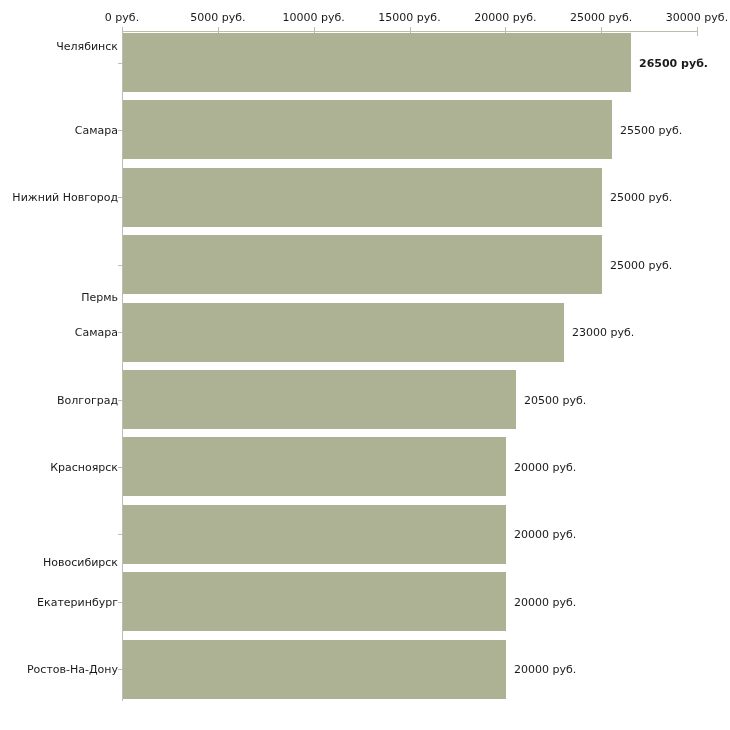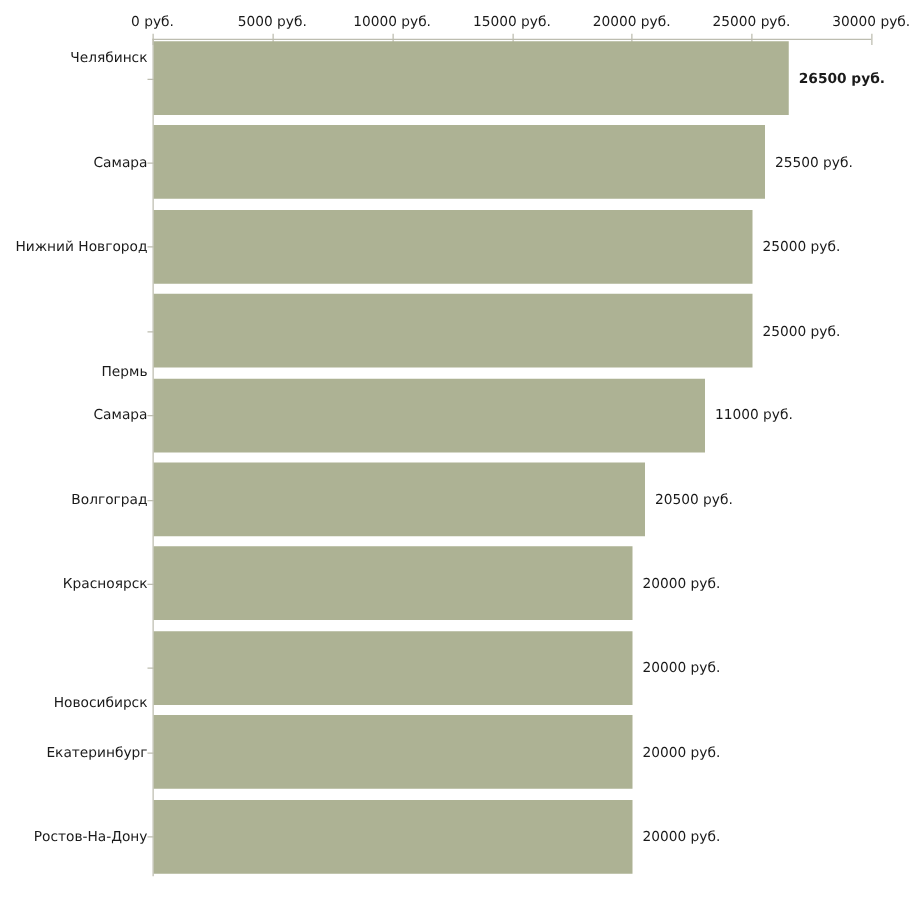--- a/index.html
+++ b/index.html
@@ -136,21 +136,21 @@
   <div id="bars">
       <div class="bar" style="top: 33px; height: 59px; width: 508px; background: rgb(173, 178, 148);"></div>
       <div class="bar-value-label" style="left: 639px; top: 62.5px; font-weight: bold;">26500 руб.</div>
       <div class="bar" style="top: 100.4px; height: 59px; width: 489px; background: rgb(173, 178, 148);"></div>
       <div class="bar-value-label" style="left: 620px; top: 129.9px; text-align: right;">25500 руб.</div>
       <div class="bar" style="top: 167.8px; height: 59px; width: 479px; background: rgb(173, 178, 148);"></div>
       <div class="bar-value-label" style="left: 610px; top: 197.3px;">25000 руб.</div>
       <div class="bar" style="top: 235.2px; height: 59px; width: 479px; background: rgb(173, 178, 148);"></div>
       <div class="bar-value-label" style="left: 610px; top: 264.7px;">25000 руб.</div>
       <div class="bar" style="top: 302.6px; height: 59px; width: 441px; background: rgb(173, 178, 148);"></div>
-      <div class="bar-value-label" style="left: 572px; top: 332.1px;">11000 руб.</div>
+      <div class="bar-value-label" style="left: 572px; top: 332.1px;">23000 руб.</div>
       <div class="bar" style="top: 370px; height: 59px; width: 393px; background: rgb(173, 178, 148);"></div>
       <div class="bar-value-label" style="left: 524px; top: 399.5px;">20500 руб.</div>
       <div class="bar" style="top: 437.4px; height: 59px; width: 383px; background: rgb(173, 178, 148);"></div>
       <div class="bar-value-label" style="left: 514px; top: 466.9px;">20000 руб.</div>
       <div class="bar" style="top: 504.8px; height: 59px; width: 383px; background: rgb(173, 178, 148);"></div>
       <div class="bar-value-label" style="left: 514px; top: 534.3px;">20000 руб.</div>
       <div class="bar" style="top: 572.2px; height: 59px; width: 383px; background: rgb(173, 178, 148);"></div>
       <div class="bar-value-label" style="left: 514px; top: 601.7px;">20000 руб.</div>
       <div class="bar" style="top: 639.6px; height: 59px; width: 383px; background: rgb(173, 178, 148);"></div>
       <div class="bar-value-label" style="left: 514px; top: 669.1px;">20000 руб.</div>

